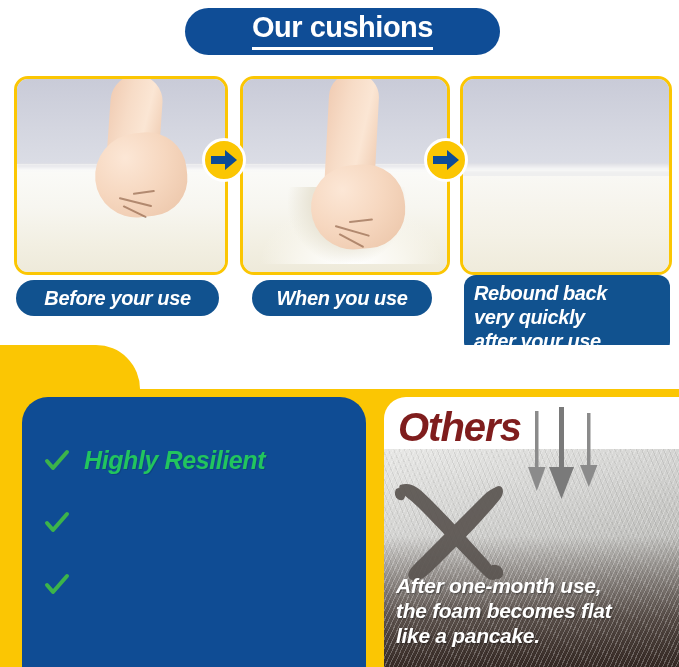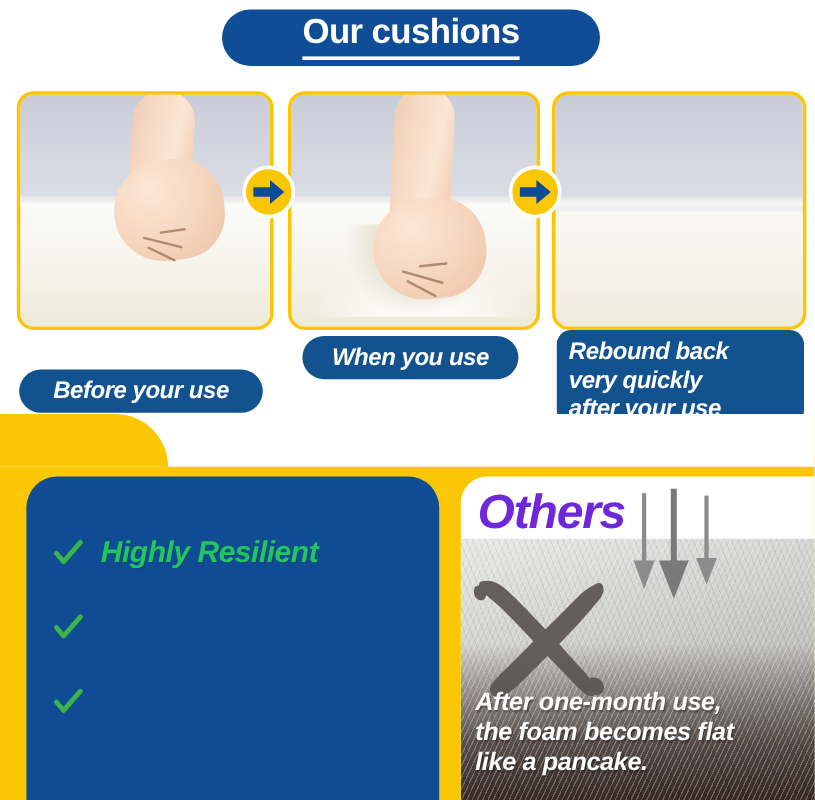--- a/index.html
+++ b/index.html
@@ -108,21 +108,21 @@
   #arrow-2{left:424px;top:138px;}
   .arrow-badge svg{display:block;}
 
   
   .cap-pill{
     position:absolute;background:#11528f;border-radius:20px;
     display:flex;align-items:center;justify-content:center;
     color:#fff;font-style:italic;font-weight:bold;
     font-size:20px;letter-spacing:-0.4px;white-space:nowrap;
   }
-  #cap-1{left:16px;top:280px;width:203px;height:36px;margin-top:28px;}
+  #cap-1{left:16px;top:280px;width:203px;height:36px;}
   #cap-2{left:252px;top:280px;width:180px;height:36px;}
   #cap-3{
     left:464px;top:275px;width:206px;height:79px;border-radius:12px;
     display:block;padding:6px 17px 0 10px;box-sizing:border-box;
     font-size:20px;line-height:24px;text-align:left;white-space:normal;
   }
 
   
   .yellow-band{
     position:absolute;left:0;top:345px;width:679px;height:322px;
@@ -174,21 +174,21 @@
   }
   .others-grain{
     position:absolute;inset:0;
     background-image:
       repeating-linear-gradient(115deg,rgba(255,255,255,.30) 0px,rgba(255,255,255,.30) 1px,rgba(0,0,0,0) 1px,rgba(0,0,0,0) 4px),
       repeating-linear-gradient(68deg,rgba(0,0,0,.08) 0px,rgba(0,0,0,.08) 1px,rgba(0,0,0,0) 1px,rgba(0,0,0,0) 5px);
     opacity:.85;
   }
   .others-title{
     position:absolute;left:14px;top:10px;
-    color:#6d28d9;font-style:italic;font-weight:bold;font-size:40px;
+    color:#7f1d1d;font-style:italic;font-weight:bold;font-size:40px;
     letter-spacing:-1px;line-height:1;z-index:4;
   }
   .down-arrows{position:absolute;left:130px;top:10px;z-index:4;}
   .xmark{position:absolute;left:8px;top:82px;z-index:4;}
   .others-caption{
     position:absolute;left:12px;top:176px;width:286px;z-index:5;
     color:#ffffff;font-style:italic;font-weight:bold;font-size:21px;
     line-height:25px;letter-spacing:-0.3px;
     text-shadow:1px 1px 2px rgba(0,0,0,.45);
   }

